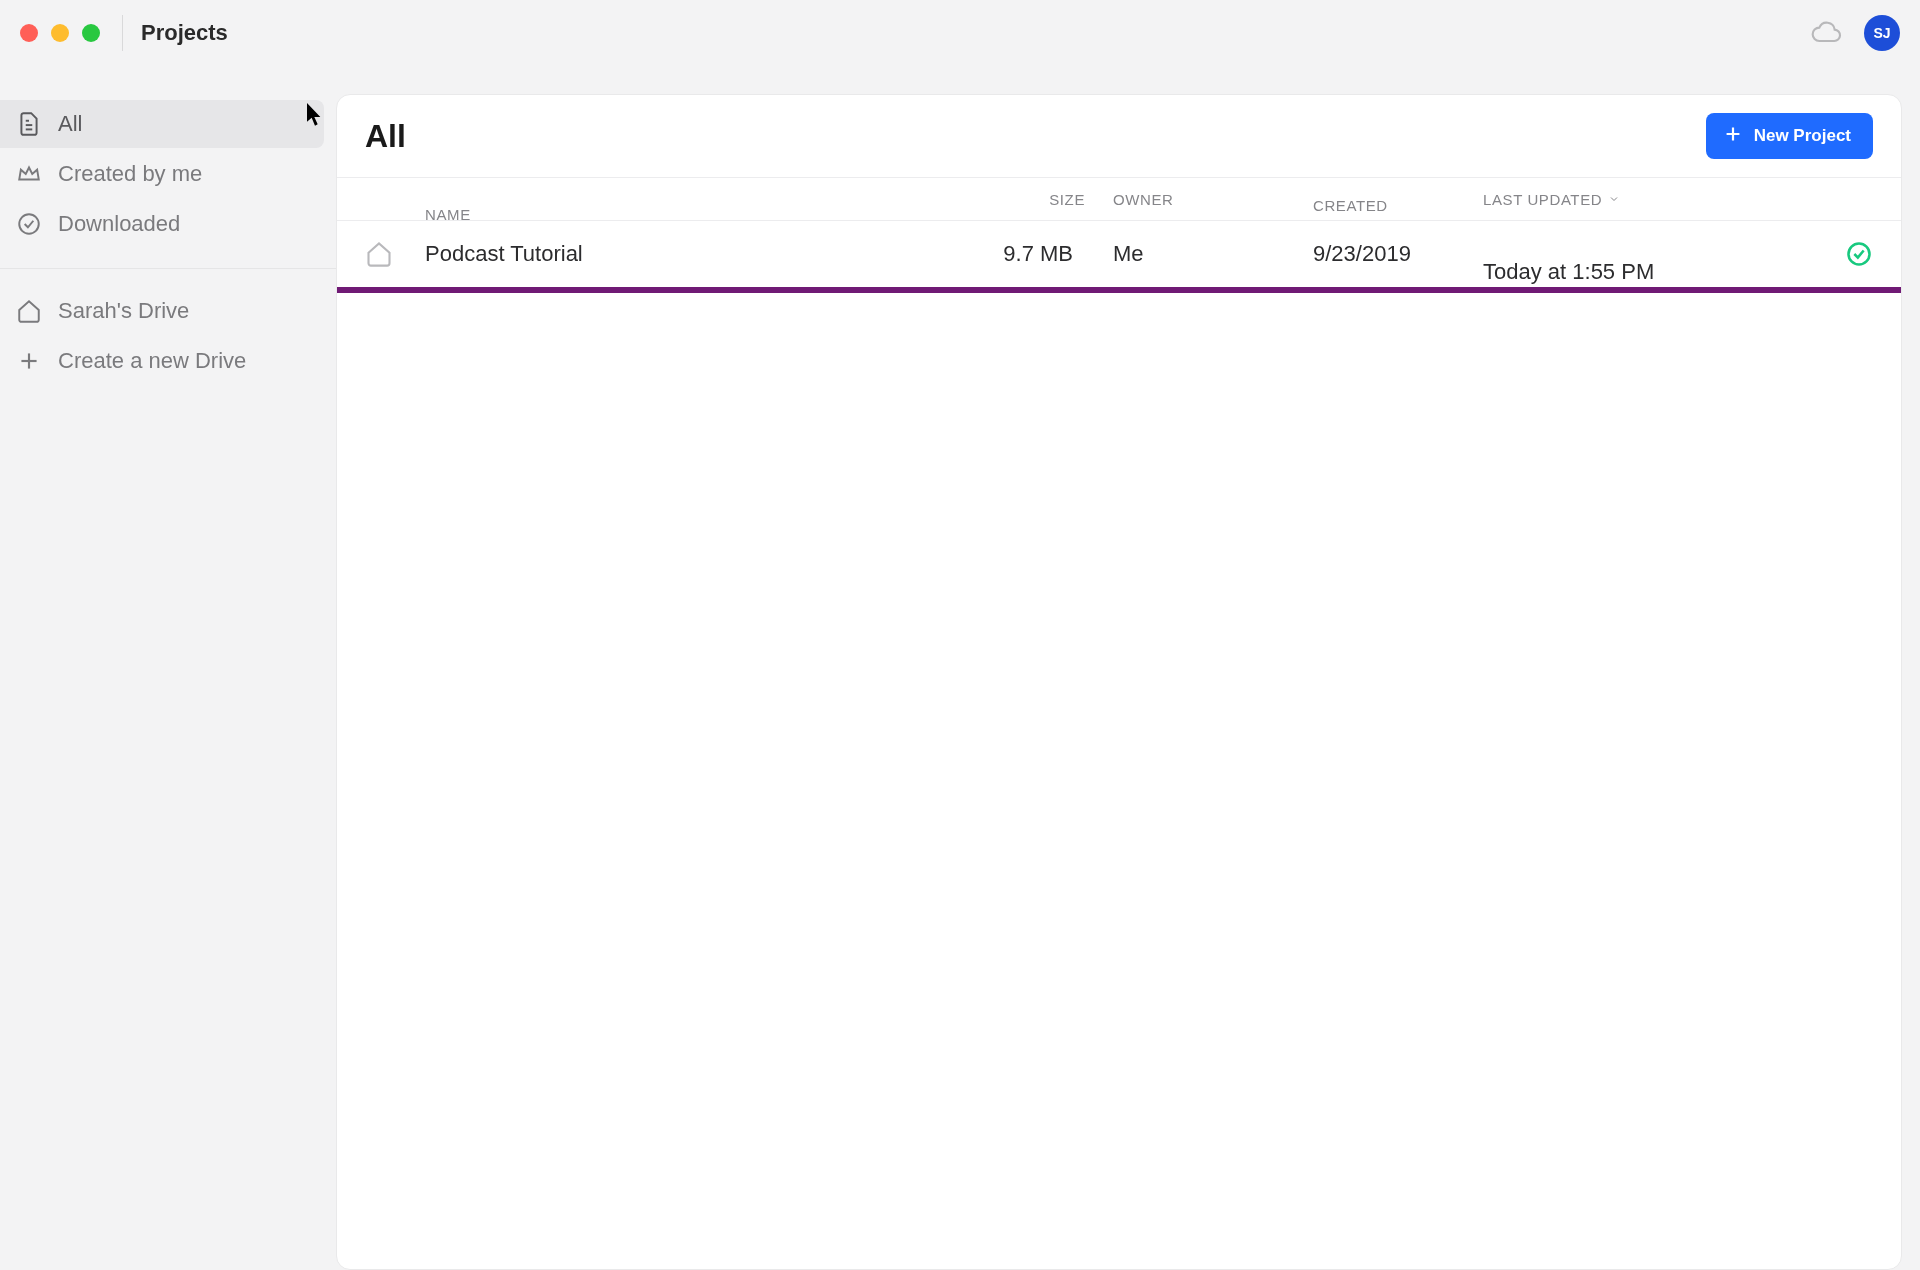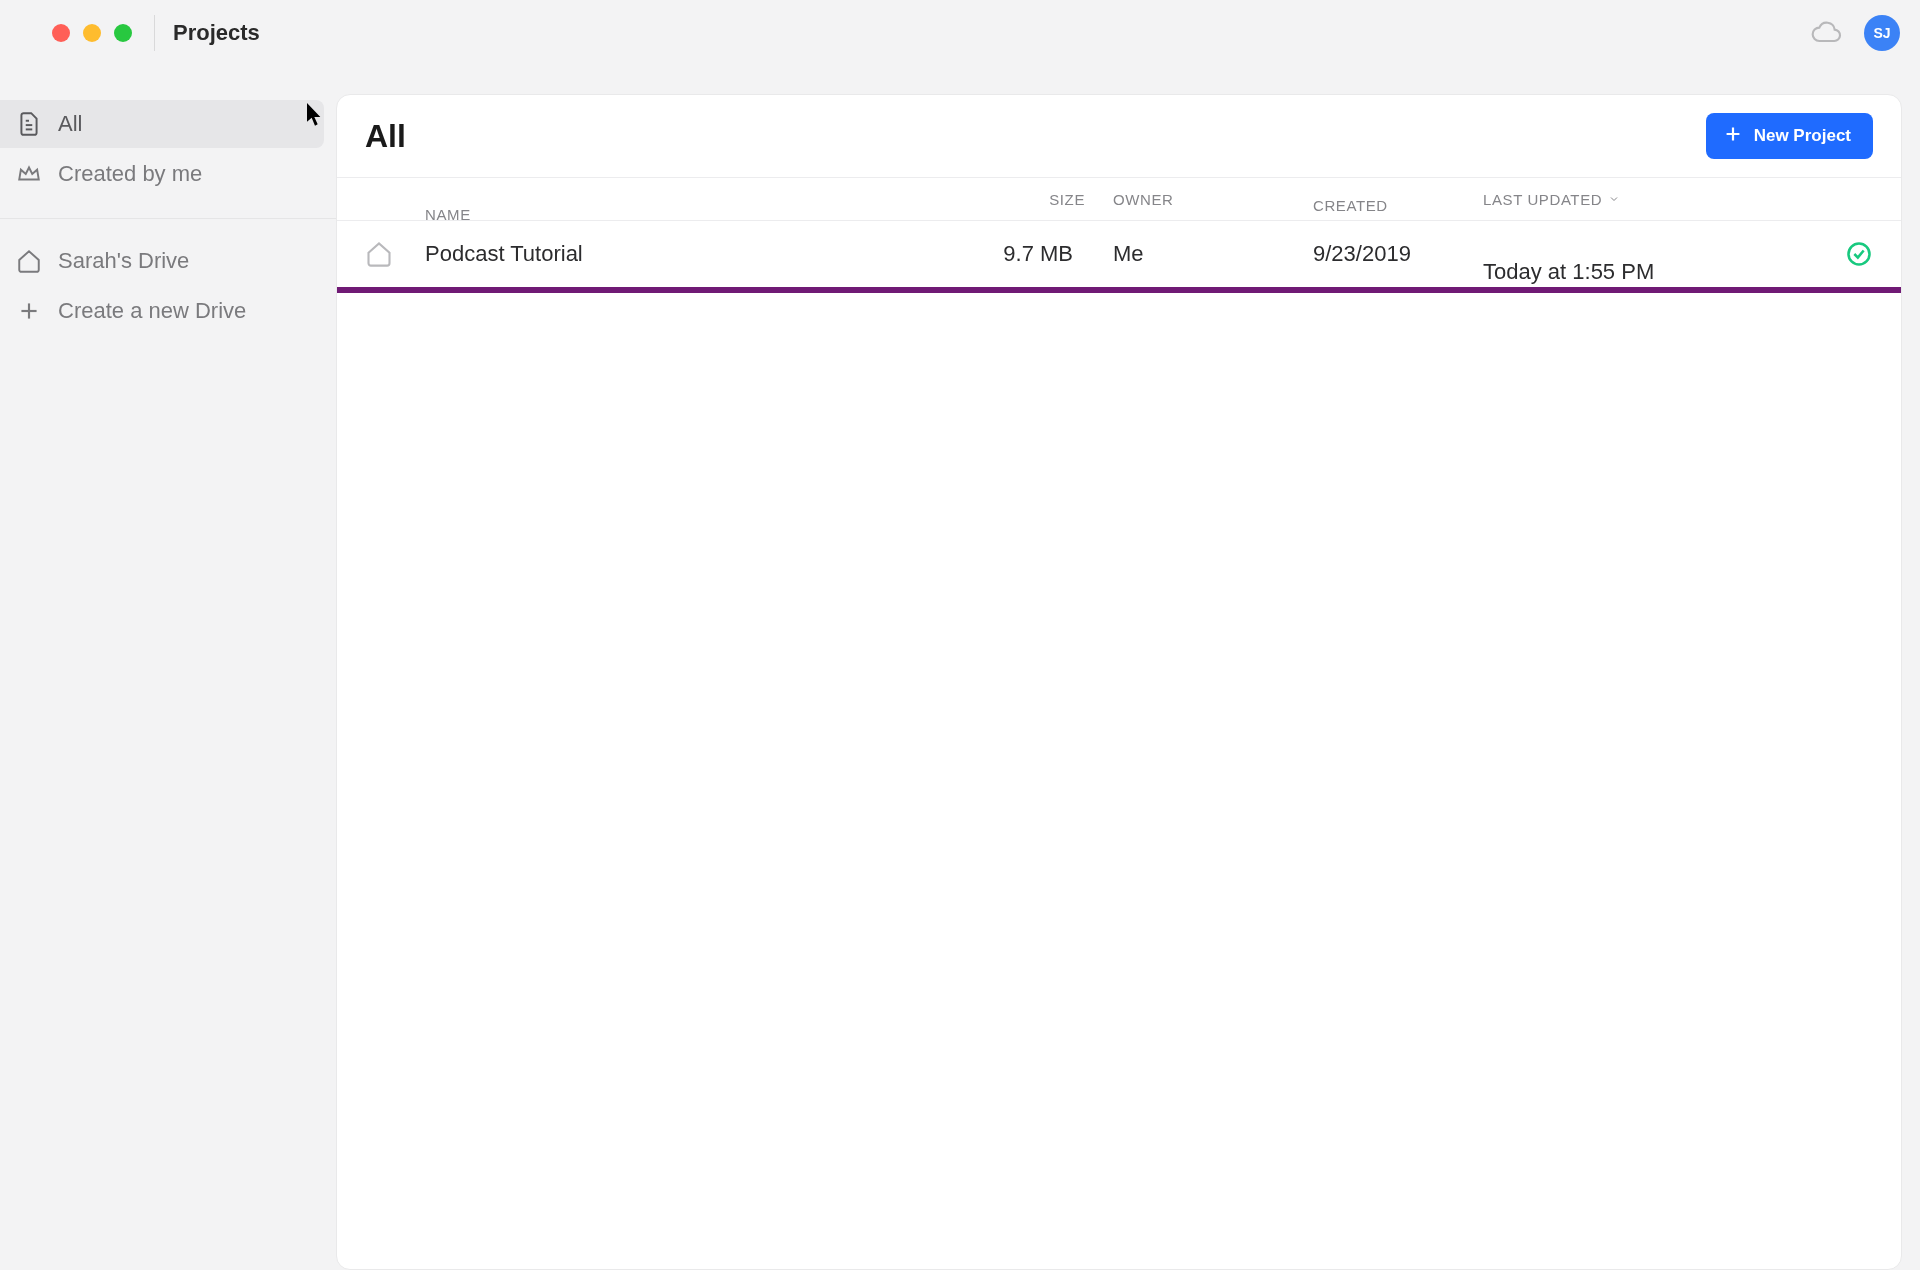--- a/index.html
+++ b/index.html
@@ -14,21 +14,20 @@
     background: #f3f3f4;
     color: #222;
     overflow: hidden;
   }
   
   .titlebar {
     height: 66px;
     display: flex;
     align-items: center;
     padding: 0 14px;
-    margin-left: 32px;
   }
   .traffic-lights {
     display: flex;
     gap: 13px;
     margin-right: 22px;
     margin-left: 6px;
   }
   .traffic-light {
     width: 18px;
     height: 18px;
@@ -52,21 +51,21 @@
   .cloud-icon {
     margin-right: 22px;
     color: #b8b8ba;
     display: flex;
     align-items: center;
   }
   .avatar {
     width: 36px;
     height: 36px;
     border-radius: 50%;
-    background: #3b82f6;
+    background: #1d4ed8;
     color: #fff;
     font-weight: 600;
     font-size: 14px;
     display: flex;
     align-items: center;
     justify-content: center;
     margin-right: 6px;
   }
   
   .app-body {
@@ -239,20 +238,29 @@
         </span>
         <span>All</span>
       </div>
       <div class="sidebar-item">
         <span class="sidebar-icon">
           <svg width="26" height="26" viewBox="0 0 24 24" fill="none" stroke="currentColor" stroke-width="1.8">
             <path d="M3 17h18l-1.5-9-4.5 4-3-6-3 6-4.5-4L3 17z"></path>
           </svg>
         </span>
         <span>Created by me</span>
+      </div>
+      <div class="sidebar-item">
+        <span class="sidebar-icon">
+          <svg width="26" height="26" viewBox="0 0 24 24" fill="none" stroke="currentColor" stroke-width="1.8">
+            <circle cx="12" cy="12" r="9"></circle>
+              <path d="M8 12l3 3 5-6"></path>
+          </svg>
+        </span>
+        <span>Downloaded</span>
       </div>
     </div>
 
     <div class="sidebar-group">
       <div class="sidebar-item">
         <span class="sidebar-icon">
           <svg width="26" height="26" viewBox="0 0 24 24" fill="none" stroke="currentColor" stroke-width="1.8">
             <path d="M3 11l9-8 9 8v9a2 2 0 0 1-2 2H5a2 2 0 0 1-2-2v-9z"></path>
           </svg>
         </span>

